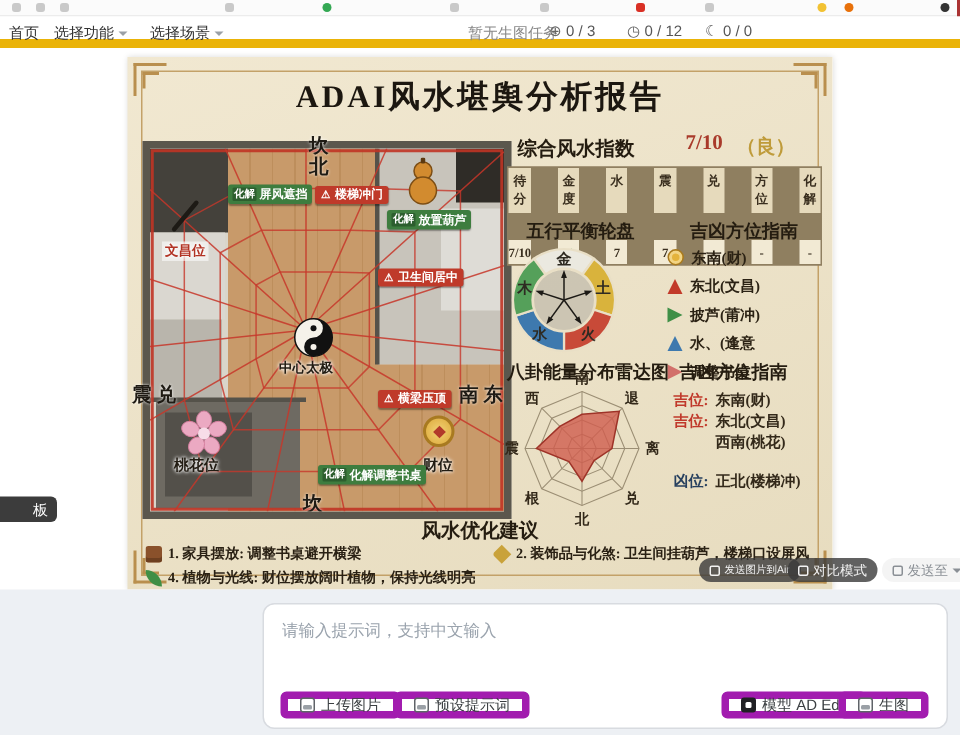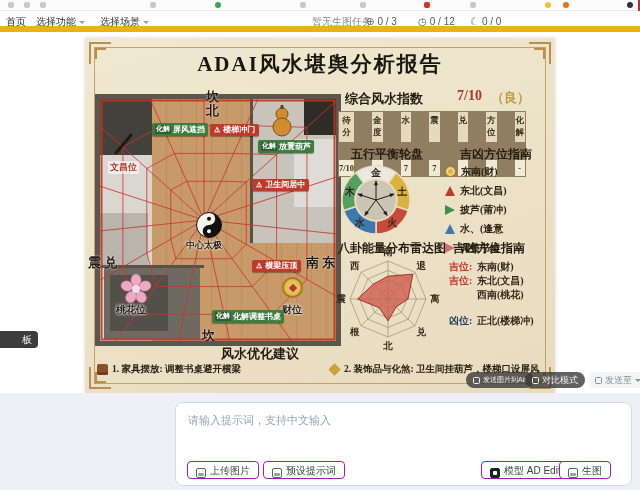--- a/index.html
+++ b/index.html
@@ -52,42 +52,42 @@
   .compass{position:absolute;color:#1f1b14;font:bold 13px "Liberation Serif",serif;white-space:nowrap;text-shadow:0 0 2px rgba(255,255,255,.9)}
   #coin{position:absolute;width:21px;height:21px;border-radius:50%;background:radial-gradient(#f2d175,#dca93a);border:2px solid #a87a20}
   #coin:after{content:"";position:absolute;left:6px;top:6px;width:6px;height:6px;background:#b23a2a;transform:rotate(45deg)}
   #brush{position:absolute;width:3px;height:26px;background:#1d1a15;transform:rotate(40deg);border-radius:2px}
 
   
   .rp-title{position:absolute;font:bold 12px "Liberation Serif",serif;color:#241c10;white-space:nowrap}
   #score-label{position:absolute;left:260px;top:52px;font:bold 13px "Liberation Serif",serif;color:#241c10}
   #score-value{position:absolute;left:372px;top:50px;font:bold 14px "Liberation Serif",serif;color:#a93a2b}
   #score-grade{position:absolute;left:406px;top:51px;font:bold 13px "Liberation Serif",serif;color:#bf9b3a}
-  #fs-table{position:absolute;left:253px;top:73px;width:188px;display:grid;grid-template-columns:repeat(7,1fr);border:1px solid #8f7f60;background:#8f7f60;gap:18px}
+  #fs-table{position:absolute;left:253px;top:73px;width:210px;display:grid;grid-template-columns:repeat(7,1fr);border:1px solid #8f7f60;background:#8f7f60;gap:18px}
   #fs-table .cell{background:#f2ead4;font:bold 8.5px "Liberation Serif",serif;color:#3a2f1f;text-align:center;padding:3px 0}
   #fs-table .cell.head{background:#e6dabc}
   #fs-table .cell.check{color:#2f8f3f}
 
   #legend-list{position:absolute;left:360px;top:124px;width:108px}
   .lg-item{display:flex;align-items:center;gap:5px;height:19px}
   .lg-item .txt{font:bold 10px "Liberation Serif",serif;color:#2b2214;white-space:nowrap}
   .lg-coin{width:11px;height:11px;border-radius:50%;background:#e4b33c;border:1px solid #a87a20;box-shadow:inset 0 0 0 2px #f2d484;flex:none}
   .lg-tri{width:0;height:0;border-left:5.5px solid transparent;border-right:5.5px solid transparent;border-bottom:10px solid #c23a2a;flex:none}
   .lg-tri.blue{border-bottom-color:#3e79ae}
   .lg-arr{width:0;height:0;border-top:5.5px solid transparent;border-bottom:5.5px solid transparent;border-left:10px solid #3f8f46;flex:none}
   .lg-arr.pink{border-left-color:#d2706b}
 
   #direction-list{position:absolute;left:364px;top:222px;width:104px}
   .dir-line{display:flex;font:bold 10px "Liberation Serif",serif;color:#33291a;height:14px;white-space:nowrap}
   .dir-line .dtag{width:28px;flex:none}
   .dir-line .dtag.ji{color:#c0392b}
   .dir-line .dtag.xiong{color:#27405f}
   .dir-line.gap{margin-top:12px}
 
-  #suggestions-title{position:absolute;left:136px;top:307px;width:170px;text-align:left;font:bold 13px "Liberation Serif",serif;color:#241c10}
+  #suggestions-title{position:absolute;left:150px;top:307px;width:170px;text-align:center;font:bold 13px "Liberation Serif",serif;color:#241c10}
   #suggestion-grid{position:absolute;left:12px;top:323px;width:448px;display:grid;grid-template-columns:232px 216px;grid-auto-rows:16px}
   .sg-item{display:flex;align-items:center;gap:4px;font:bold 9.5px "Liberation Serif",serif;color:#2a2114;white-space:nowrap;overflow:hidden}
   .ico{width:11px;height:11px;display:inline-block;flex:none}
   .ic-furniture{background:#8a512b;border-radius:2px;box-shadow:inset 0 -3px 0 #6d3f20}
   .ic-brush{width:9px;height:9px;margin:1px;background:#c9a23a;transform:rotate(45deg)}
   .ic-palette{border-radius:50%;background:#d23b2f;width:6px;height:6px;margin:2px;box-shadow:5px 1px 0 #2f6fb3,2px 5px 0 #e2b53c}
   .ic-plant{background:#3f8f46;border-radius:0 100% 0 100%}
 
   
   .pill{position:absolute;height:16px;border-radius:8px;display:flex;align-items:center;gap:3px;padding:0 7px;background:rgba(58,58,58,.8);color:#f2f2f2;white-space:nowrap;cursor:pointer}
@@ -96,21 +96,21 @@
   .pill.light{background:rgba(243,243,243,.9);color:#8a8f95}
   .pill .pcaret{width:0;height:0;border:3px solid transparent;border-top-color:#8a8f95;margin-top:3px}
 
   #left-badge{position:absolute;left:0px;top:331px;width:38px;height:17px;background:#3c3c3c;border-radius:0 4px 4px 0;color:#fff;font-size:10px;display:flex;align-items:center;justify-content:flex-end;padding-right:6px}
 
   
   #bottom-panel{position:absolute;left:0;top:393px;width:640px;height:97px;background:#edf0f4}
   #prompt-card{position:absolute;left:175px;top:9px;width:457px;height:84px;background:#fff;border:1px solid #d8dbe0;border-radius:8px}
   #prompt-input{position:absolute;left:12px;top:10px;width:430px;height:34px;border:none;outline:none;resize:none;font-size:11px;color:#333;background:transparent}
   #prompt-input::placeholder{color:#9aa3ad}
-  .btn{position:absolute;height:18px;border:1px solid #a21caf;border-radius:4px;background:#fff;display:flex;align-items:flex-end;gap:4px;padding:0 8px;font-size:10px;color:#3c4043;white-space:nowrap;cursor:pointer}
+  .btn{position:absolute;height:18px;border:5px solid #a21caf;border-radius:4px;background:#fff;display:flex;align-items:center;gap:4px;padding:0 8px;font-size:10px;color:#3c4043;white-space:nowrap;cursor:pointer}
   .btn .bic{width:10px;height:10px;border:1px solid #5f6368;border-radius:2px;flex:none;position:relative}
   .btn .bic:after{content:"";position:absolute;left:1px;top:4px;width:6px;height:3px;background:#9aa0a6;border-radius:1px}
   .btn .bic.dark{background:#202124;border-color:#202124}
   .btn .bic.dark:after{background:#fff;width:4px;height:4px;left:2px;top:2px}
   #edge-sliver{position:absolute;right:0;top:0;width:2px;height:11px;background:#a33}
 </style>
 </head>
 <body>
 
 <div id="page">
@@ -385,20 +385,24 @@
       <div id="suggestions-title">风水优化建议</div>
       <div id="suggestion-grid">
           <div class="sg-item">
             <span class="ico ic-furniture"></span>
             <span>1. 家具摆放: 调整书桌避开横梁</span>
           </div>
           <div class="sg-item">
             <span class="ico ic-brush"></span>
             <span>2. 装饰品与化煞: 卫生间挂葫芦，楼梯口设屏风</span>
           </div>
+          <div class="sg-item">
+            <span class="ico ic-plant"></span>
+            <span>4. 植物与光线: 财位摆放阔叶植物，保持光线明亮</span>
+          </div>
         </div>
     </div>
 
     <div class="pill" style="left:466px;top:340px">
       <span class="ic"></span>
         <span class="ptxt" style="font-size:7px">发送图片到Air</span>
     </div>
     <div class="pill" style="left:525px;top:340px">
       <span class="ic"></span>
         <span class="ptxt" style="font-size:9px">对比模式</span>

